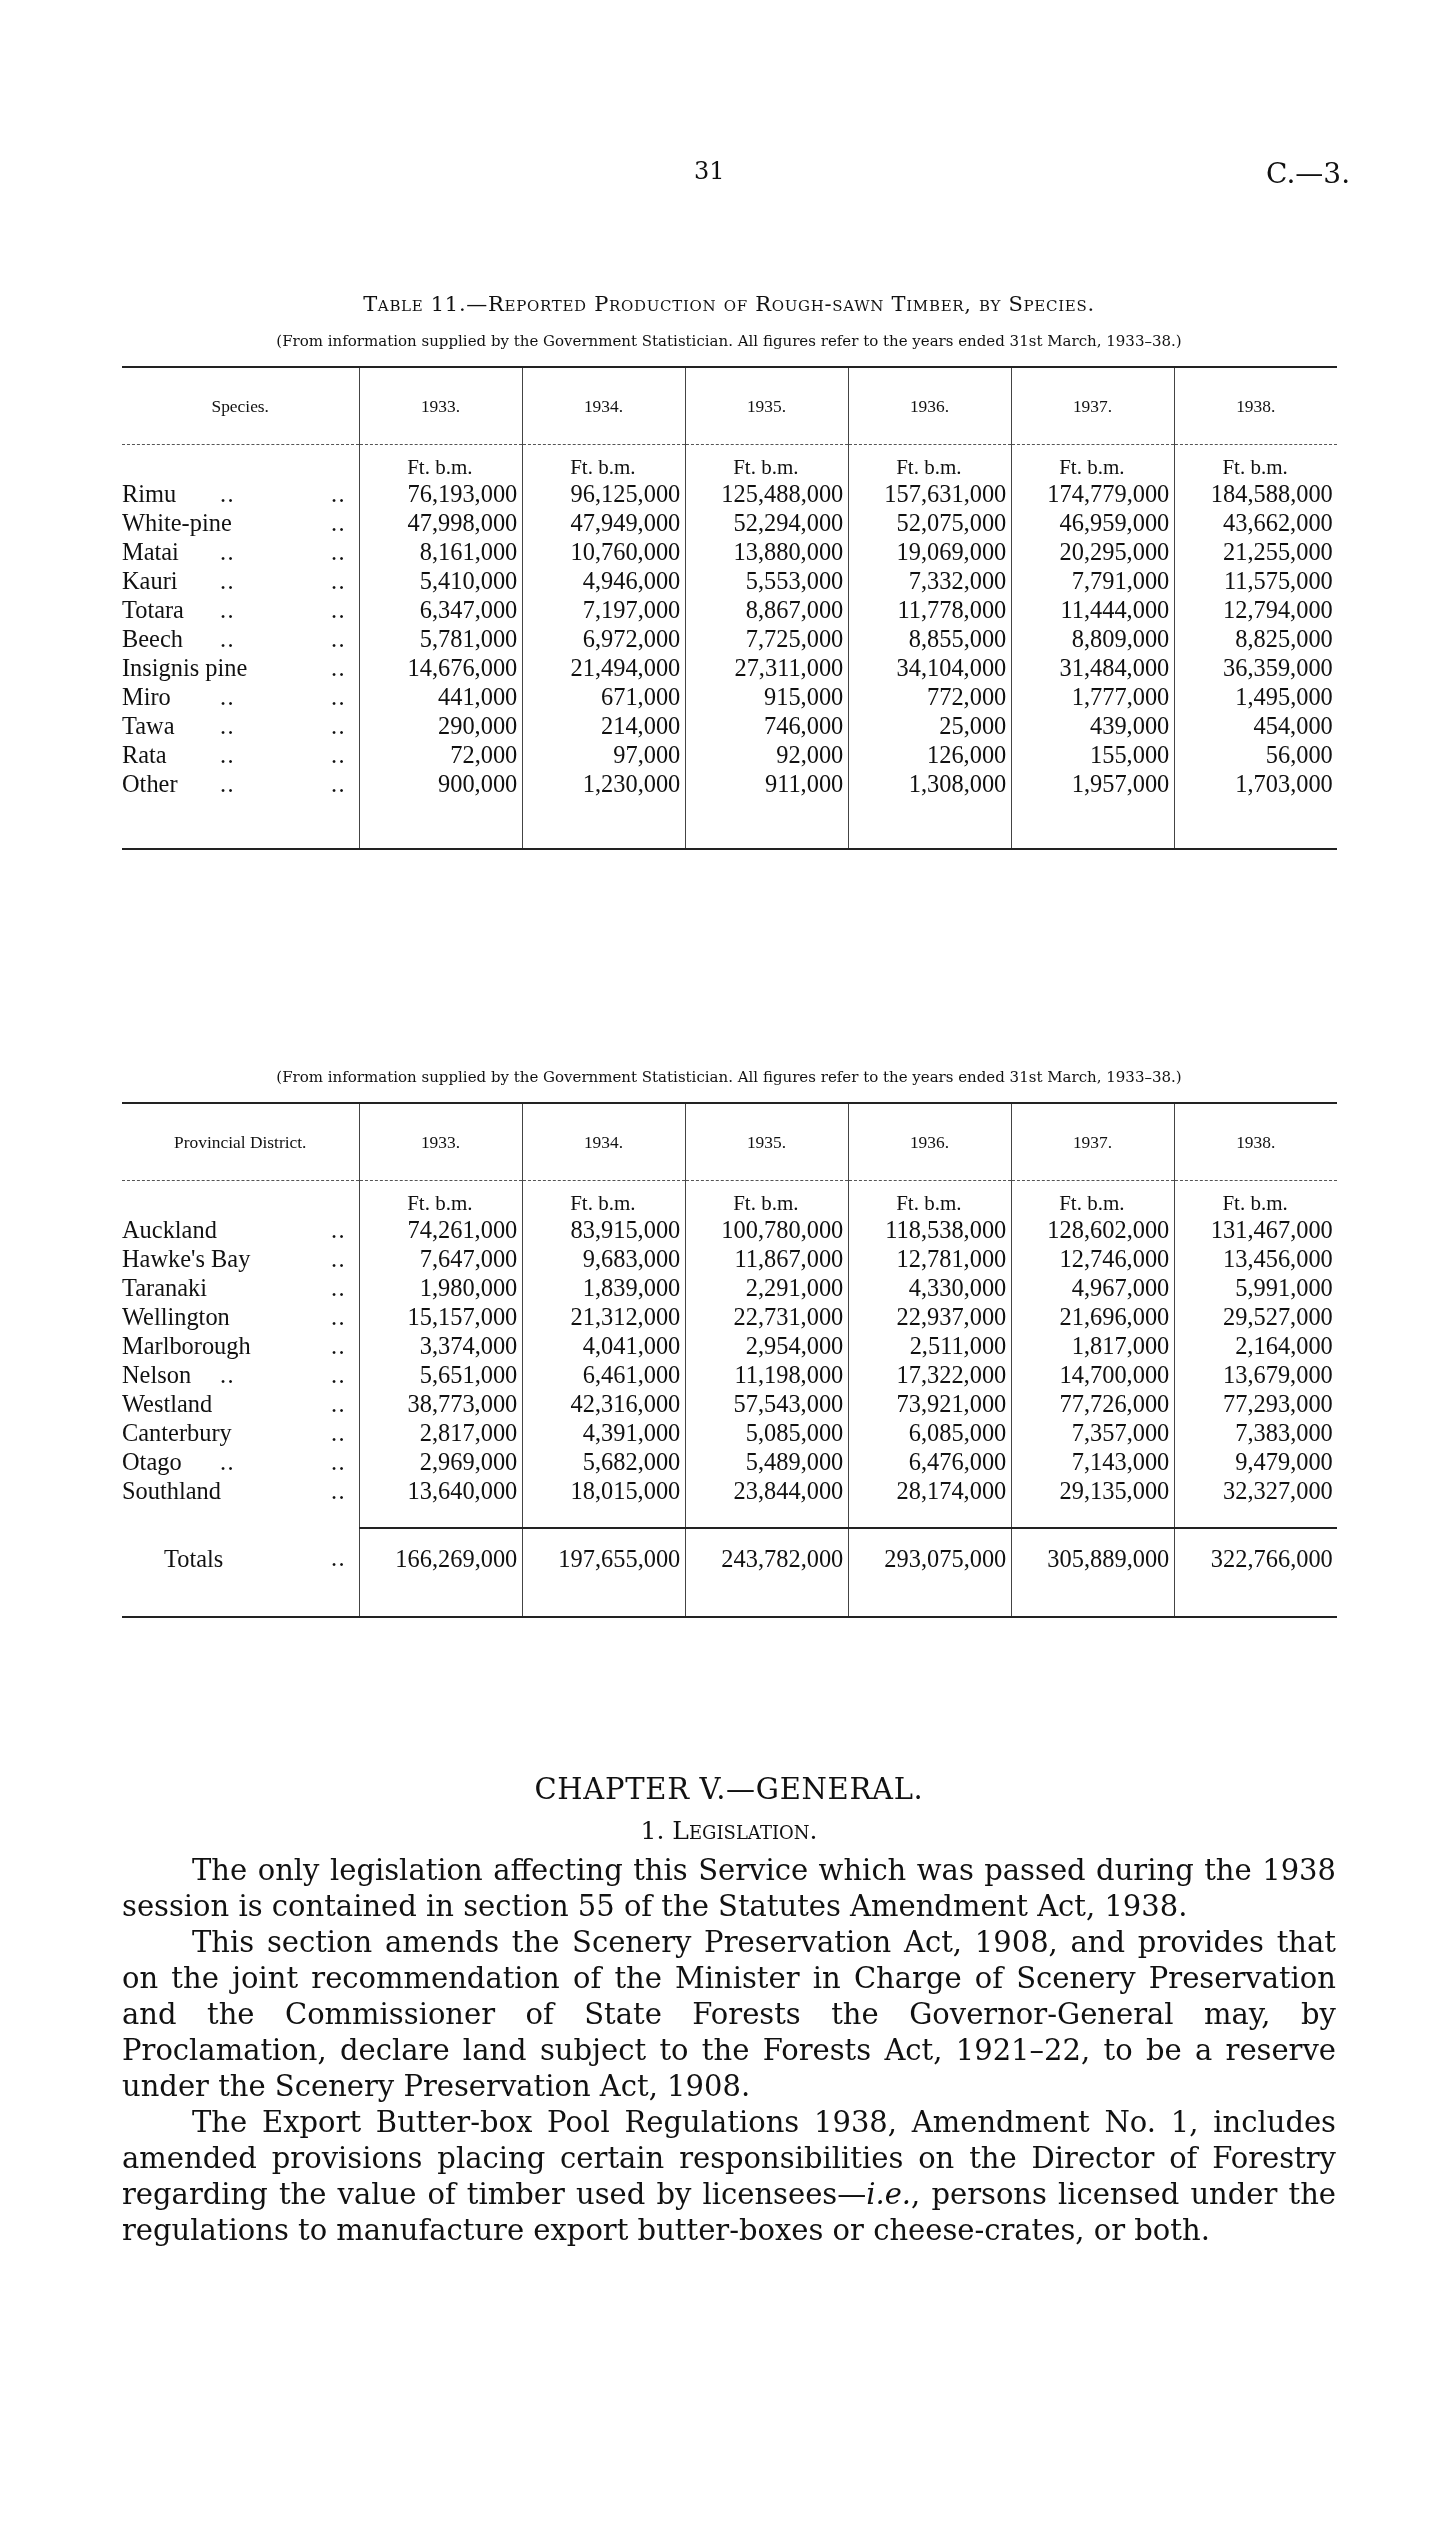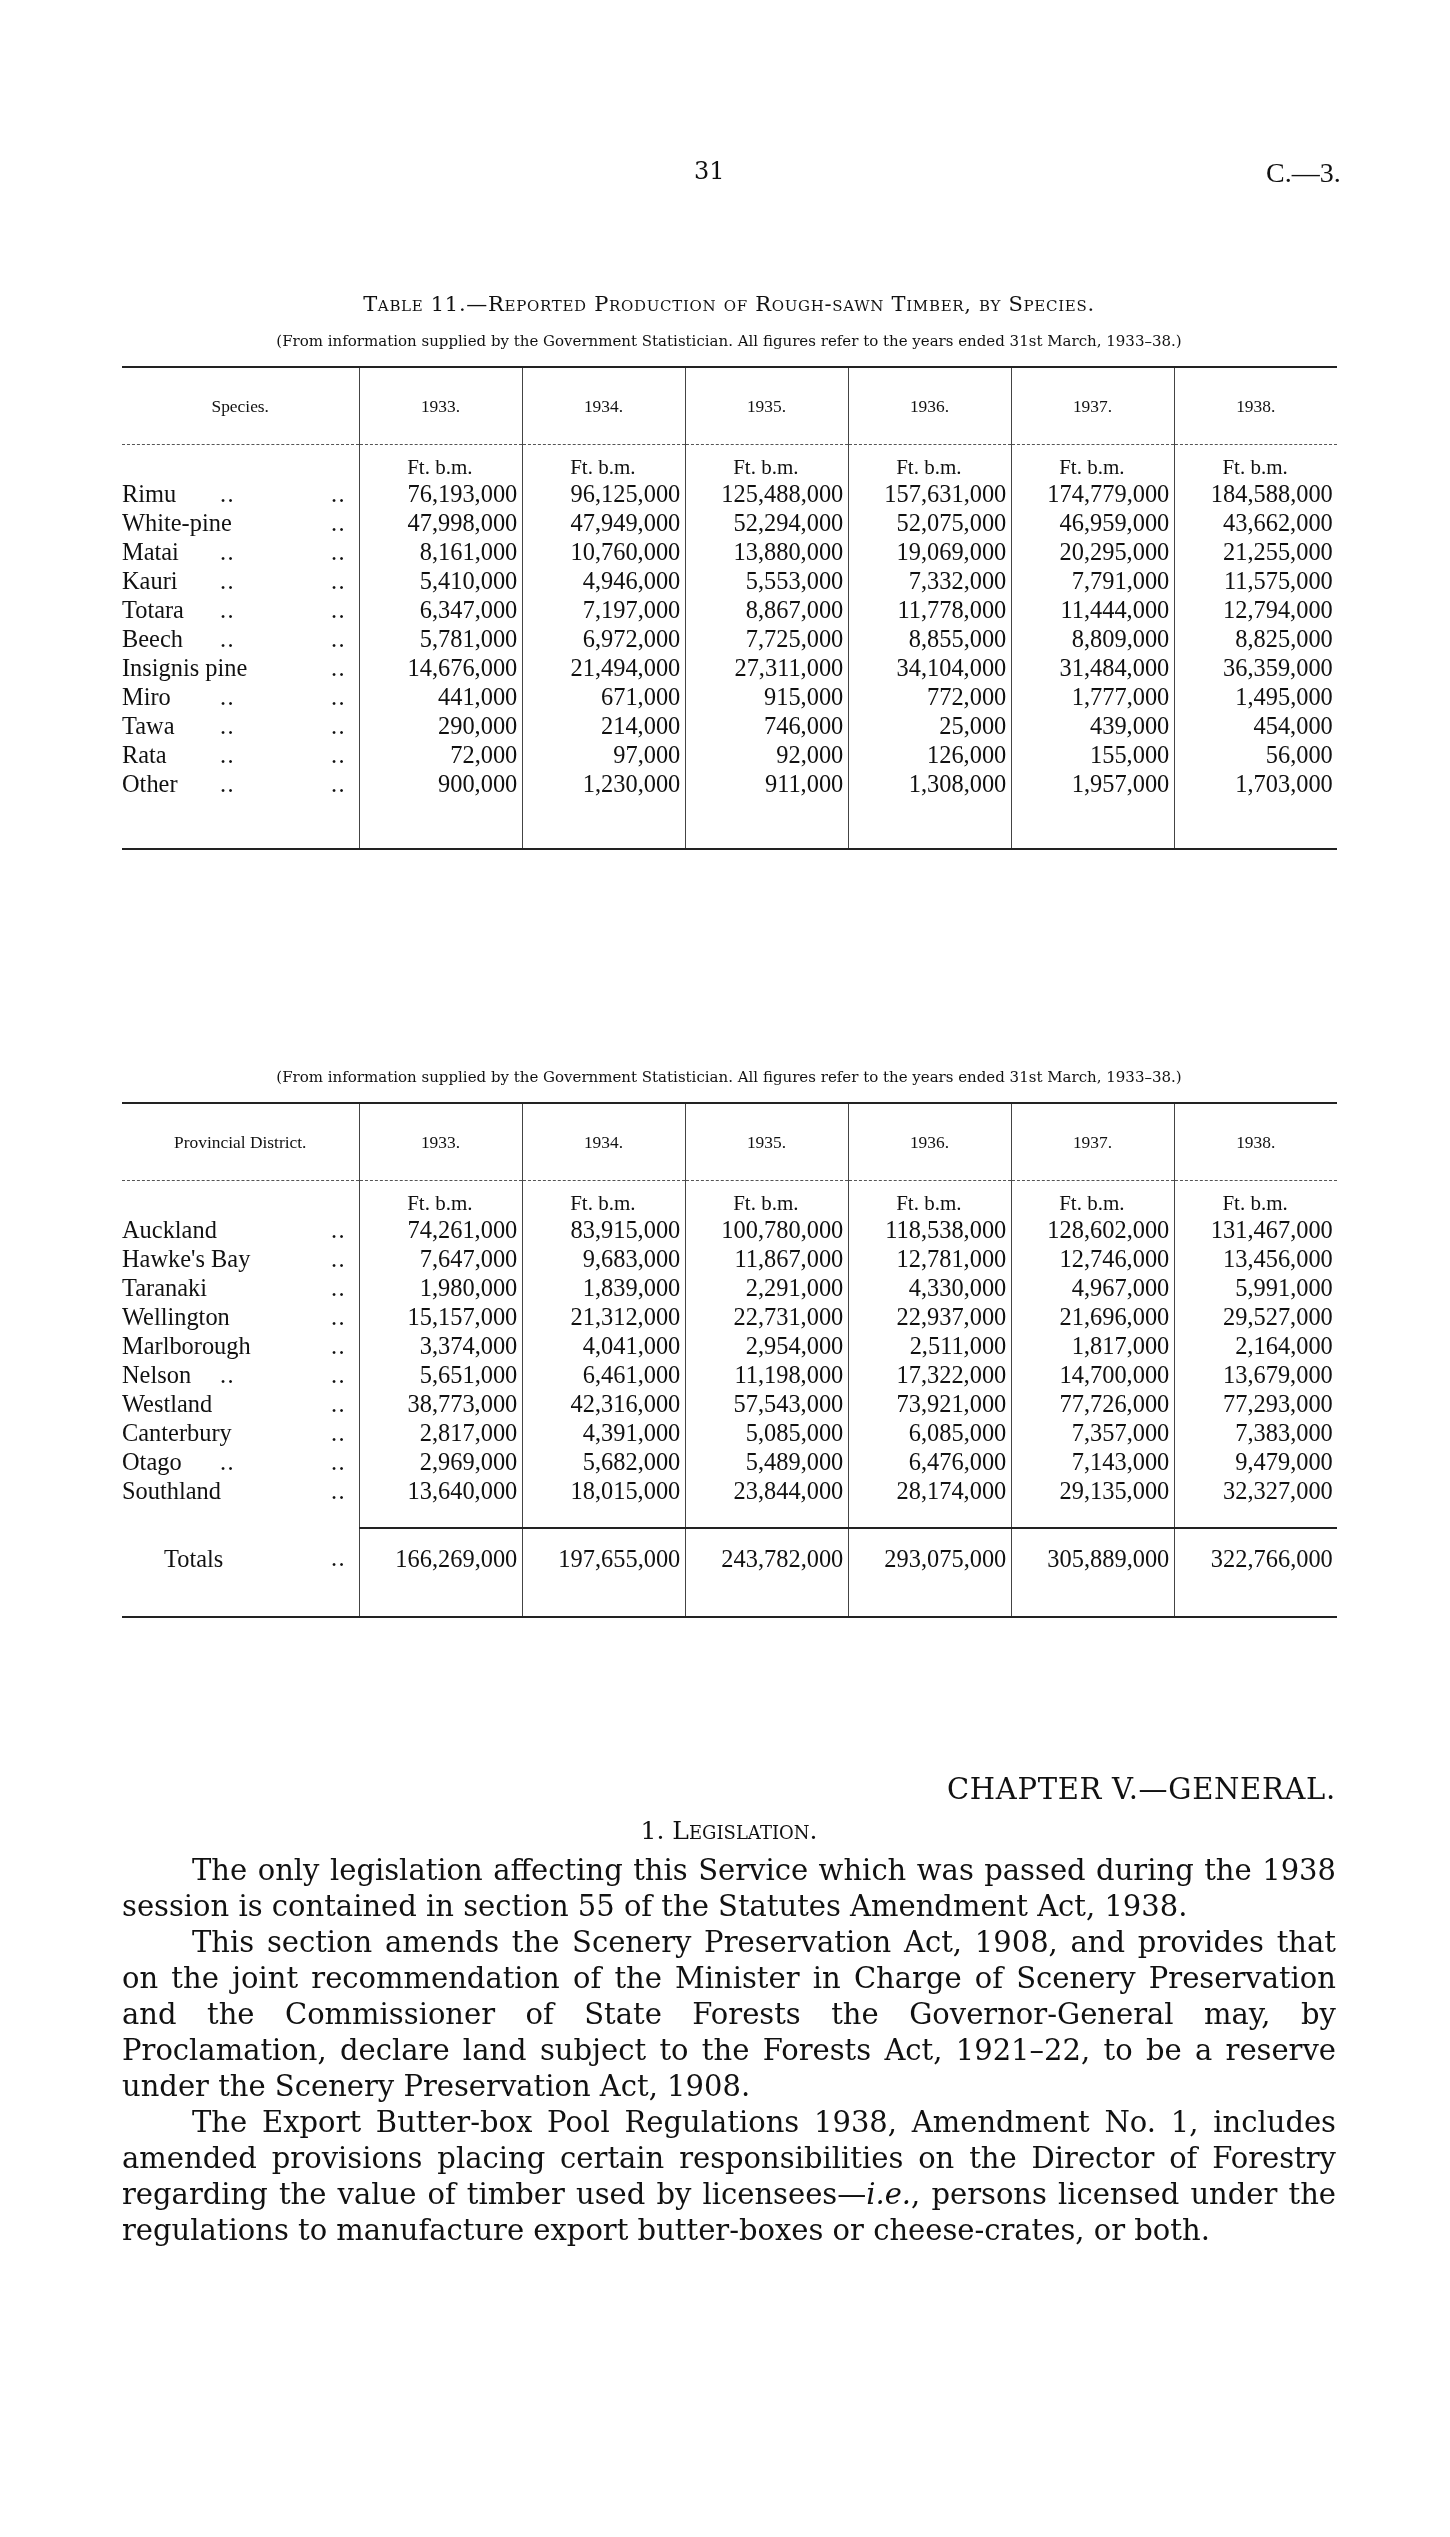--- a/index.html
+++ b/index.html
@@ -2,21 +2,21 @@
 <html style="font-size:11px"><head>
 <meta charset="utf-8">
 <style>
   html, body { margin: 0; padding: 0; background: #ffffff; }
   body {
     width: 1450px; height: 2538px; position: relative; overflow: hidden;
     font-family: "DejaVu Serif", "Liberation Serif", serif; color: #111;
   }
   .page-header { position: absolute; top: 157px; left: 0; width: 1450px; height: 42px; }
   .page-number { position: absolute; left: 694px; top: 0; font-size: 24px; }
-  .doc-ref { position: absolute; left: 1266px; top: 0; font-size: 28px; font-family: Liberation Serif, serif; }
+  .doc-ref { position: absolute; left: 1266px; top: 0; font-size: 28px; }
 
   .tbl-block { position: absolute; left: 122px; width: 1214px; }
   .tbl-title {
     text-align: center; font-size: 21px; letter-spacing: 0.7px; font-variant: small-caps;
     margin: 0;
   }
   .tbl-note {
     text-align: center; font-size: 15px; line-height: 21px; margin-top: 15.3px;
     padding: 0 7px;
   }
@@ -43,21 +43,21 @@
   table.data tbody tr.total td { border-top: 2.1px solid #222; height: 59px; line-height: 59px; }
   table.data tbody tr.total td:first-child { border-top: none; }
   table.data tbody tr.last td { height: 28px; border-bottom: 2.1px solid #222; }
   .label-cell { position: relative; }
   .label-name { display: inline-block; }
   .label-dots { position: absolute; left: 209px; top: 0; letter-spacing: 1.4px; }
   .label-dots-mid { position: absolute; left: 98px; top: 0; letter-spacing: 1.4px; }
   .total-label { padding-left: 42px !important; }
 
   .chapter { position: absolute; left: 122px; width: 1214px; top: 1772px; }
-  .chapter-title { text-align: right; font-size: 29px; margin: 0; letter-spacing: 0.7px; }
+  .chapter-title { text-align: center; font-size: 29px; margin: 0; letter-spacing: 0.7px; }
   .section-title { text-align: center; font-size: 25px; margin: 9.8px 0 7px 0; font-variant: small-caps; }
   .para {
     font-size: 29px; line-height: 36px; text-align: justify; margin: 0;
     text-indent: 70px;
   }
   .para em { font-style: italic; }
 </style>
 </head>
 <body>
 

